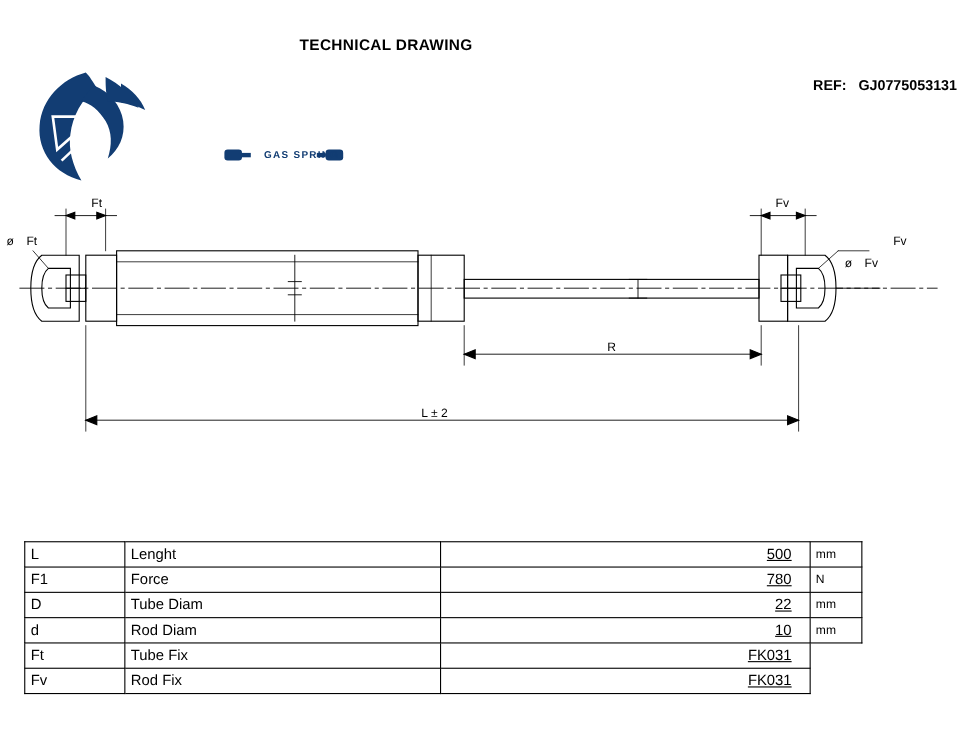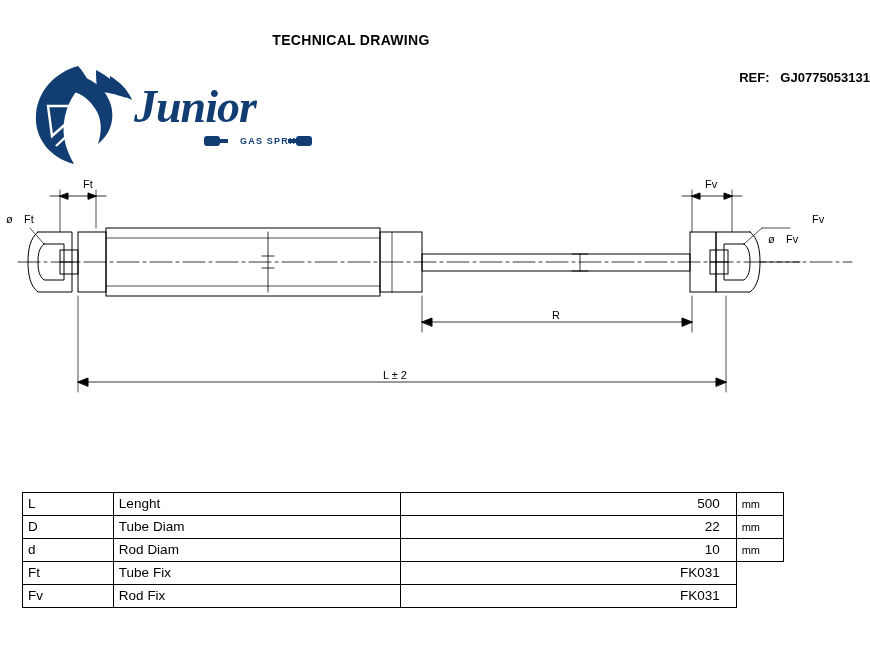--- a/index.html
+++ b/index.html
@@ -94,21 +94,21 @@
   }
   #spec-table td {
     border: 1px solid #000000;
     height: 22px;
     padding: 0 5px;
     vertical-align: middle;
     line-height: 22px;
   }
   #spec-table td.c-code  { width: 86px; }
   #spec-table td.c-name  { width: 298px; }
-  #spec-table td.c-value { width: 340px; text-align: right; padding-right: 16px; }
+  #spec-table td.c-value { width: 340px; text-align: right; padding-right: 16px; text-decoration: underline; }
   #spec-table td.c-unit  { width: 38px; font-size: 11px; text-align: left; }
   #spec-table tr.no-unit td.c-value { border-right: 1px solid #000; }
   #spec-table td.c-unit.blank { border-left: none; border-right: none; border-top: none; border-bottom: none; }
 </style>
 </head>
 <body>
 
 <div id="header-title">TECHNICAL DRAWING</div>
 <div id="header-ref">
   <span>REF:</span>
@@ -118,21 +118,20 @@
 
 <div id="logo-block">
   <svg id="logo-mark" viewBox="0 0 110 110">
     <path d="M52,4 C30,10 12,28 10,52 C8,76 24,96 48,102 C40,88 36,74 38,60 C40,44 48,28 62,18 C58,12 56,8 52,4 Z" fill="#123d73"></path>
     <path d="M60,16 C74,22 84,34 86,48 C88,62 82,74 72,82 C76,70 76,58 70,48 C64,38 56,32 48,30 C52,24 56,19 60,16 Z" fill="#123d73"></path>
     <path d="M70,8 C82,14 94,24 100,36 C90,32 80,30 72,30 C70,22 70,14 70,8 Z" fill="#123d73"></path>
     <path d="M84,14 C94,20 102,28 106,38 C98,34 90,32 84,31 C84,25 84,19 84,14 Z" fill="#123d73"></path>
     <path d="M22,44 L60,44 L26,74 Z" fill="none" stroke="#ffffff" stroke-width="2.4"></path>
     <path d="M30,84 L64,52" fill="none" stroke="#ffffff" stroke-width="2.4"></path>
   </svg>
-  <div id="logo-wordmark">Junior</div>
   <svg style="position:absolute;left:176px;top:68px;width:112px;height:22px" viewBox="0 0 112 22">
     <rect x="2" y="6" width="16" height="10" rx="3" fill="#123d73"></rect>
     <rect x="18" y="9" width="8" height="4" fill="#123d73"></rect>
     <rect x="86" y="9" width="8" height="4" fill="#123d73"></rect>
     <rect x="94" y="6" width="16" height="10" rx="3" fill="#123d73"></rect>
   </svg>
   <div id="logo-sub">GAS SPRING</div>
 </div>
 
 <svg id="drawing" viewBox="0 0 870 250">
@@ -217,20 +216,26 @@
 
 <table id="spec-table">
   <tbody>
     <tr>
       <td class="c-code">L</td>
       <td class="c-name">Lenght</td>
       <td class="c-value">500</td>
       <td class="c-unit">mm</td>
     </tr>
     <tr>
+      <td class="c-code">F1</td>
+      <td class="c-name">Force</td>
+      <td class="c-value">780</td>
+      <td class="c-unit">N</td>
+    </tr>
+    <tr>
       <td class="c-code">D</td>
       <td class="c-name">Tube Diam</td>
       <td class="c-value">22</td>
       <td class="c-unit">mm</td>
     </tr>
     <tr>
       <td class="c-code">d</td>
       <td class="c-name">Rod Diam</td>
       <td class="c-value">10</td>
       <td class="c-unit">mm</td>

